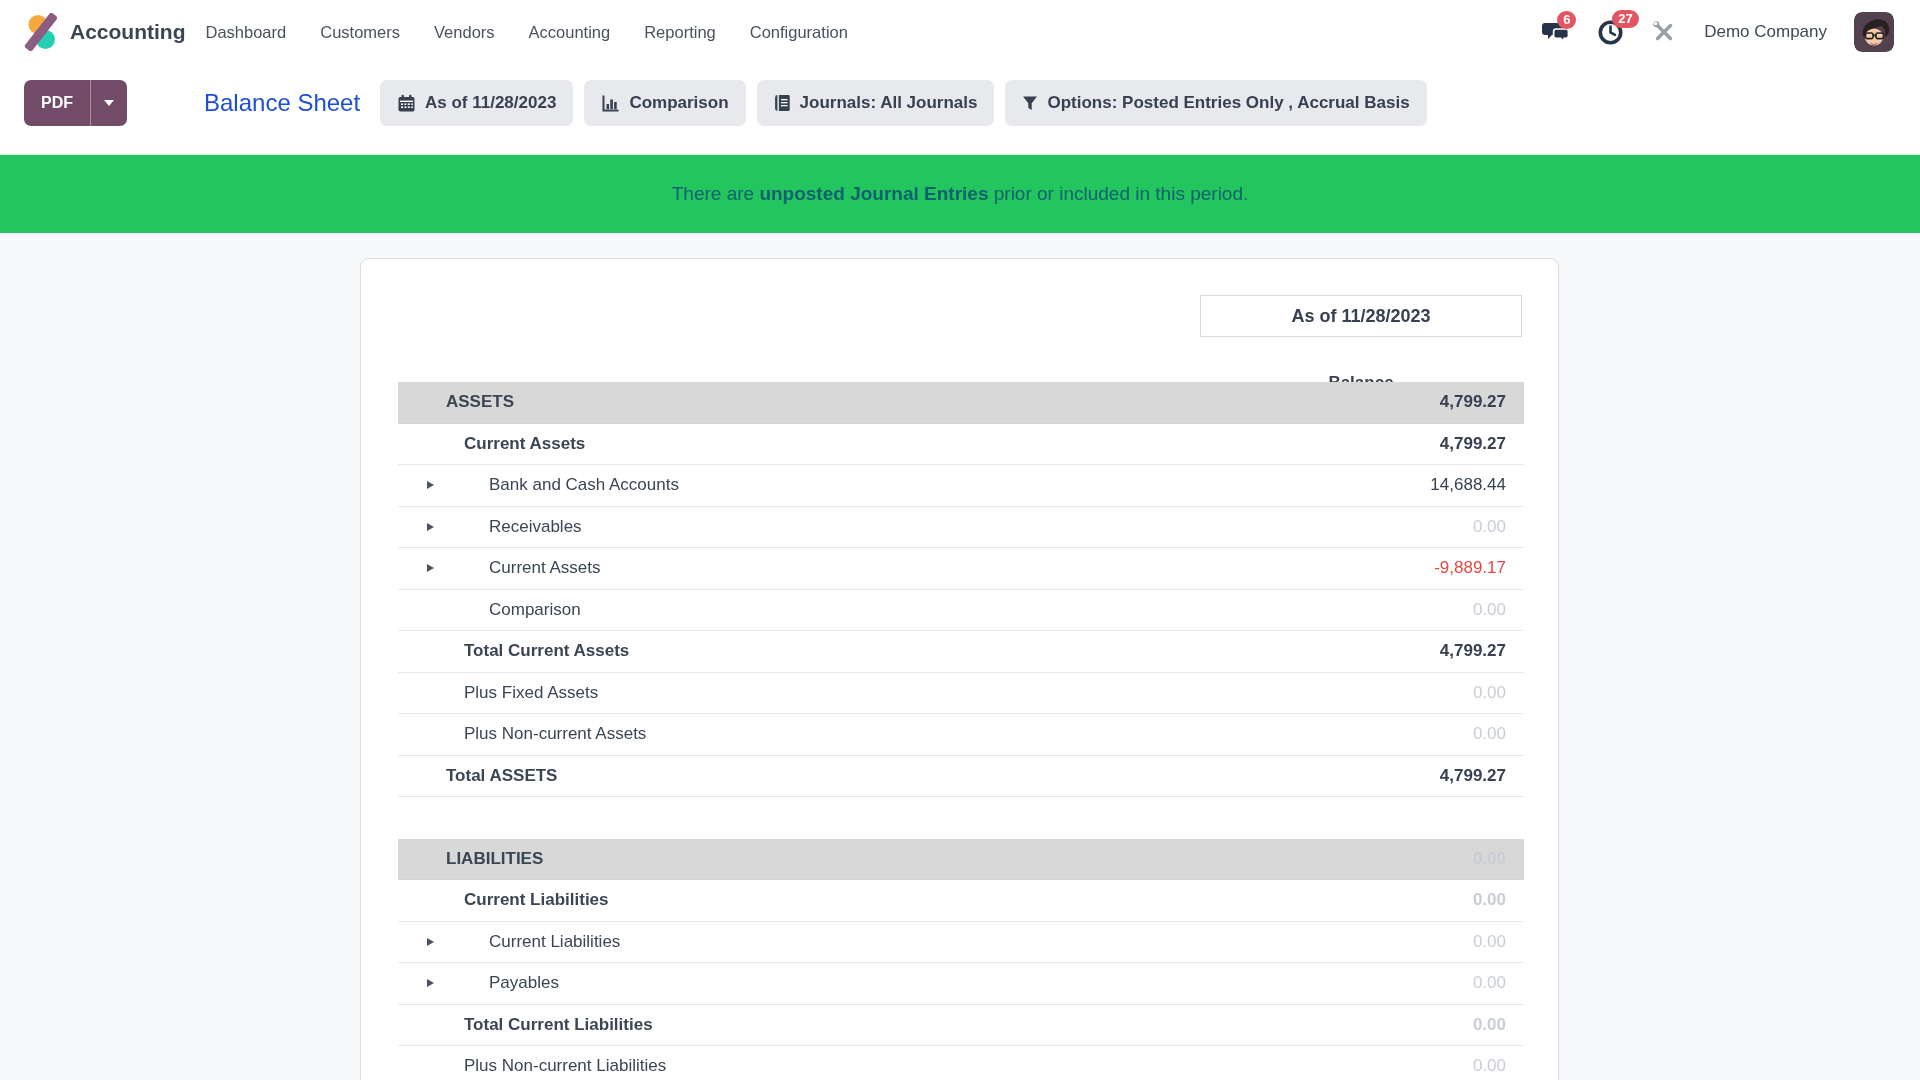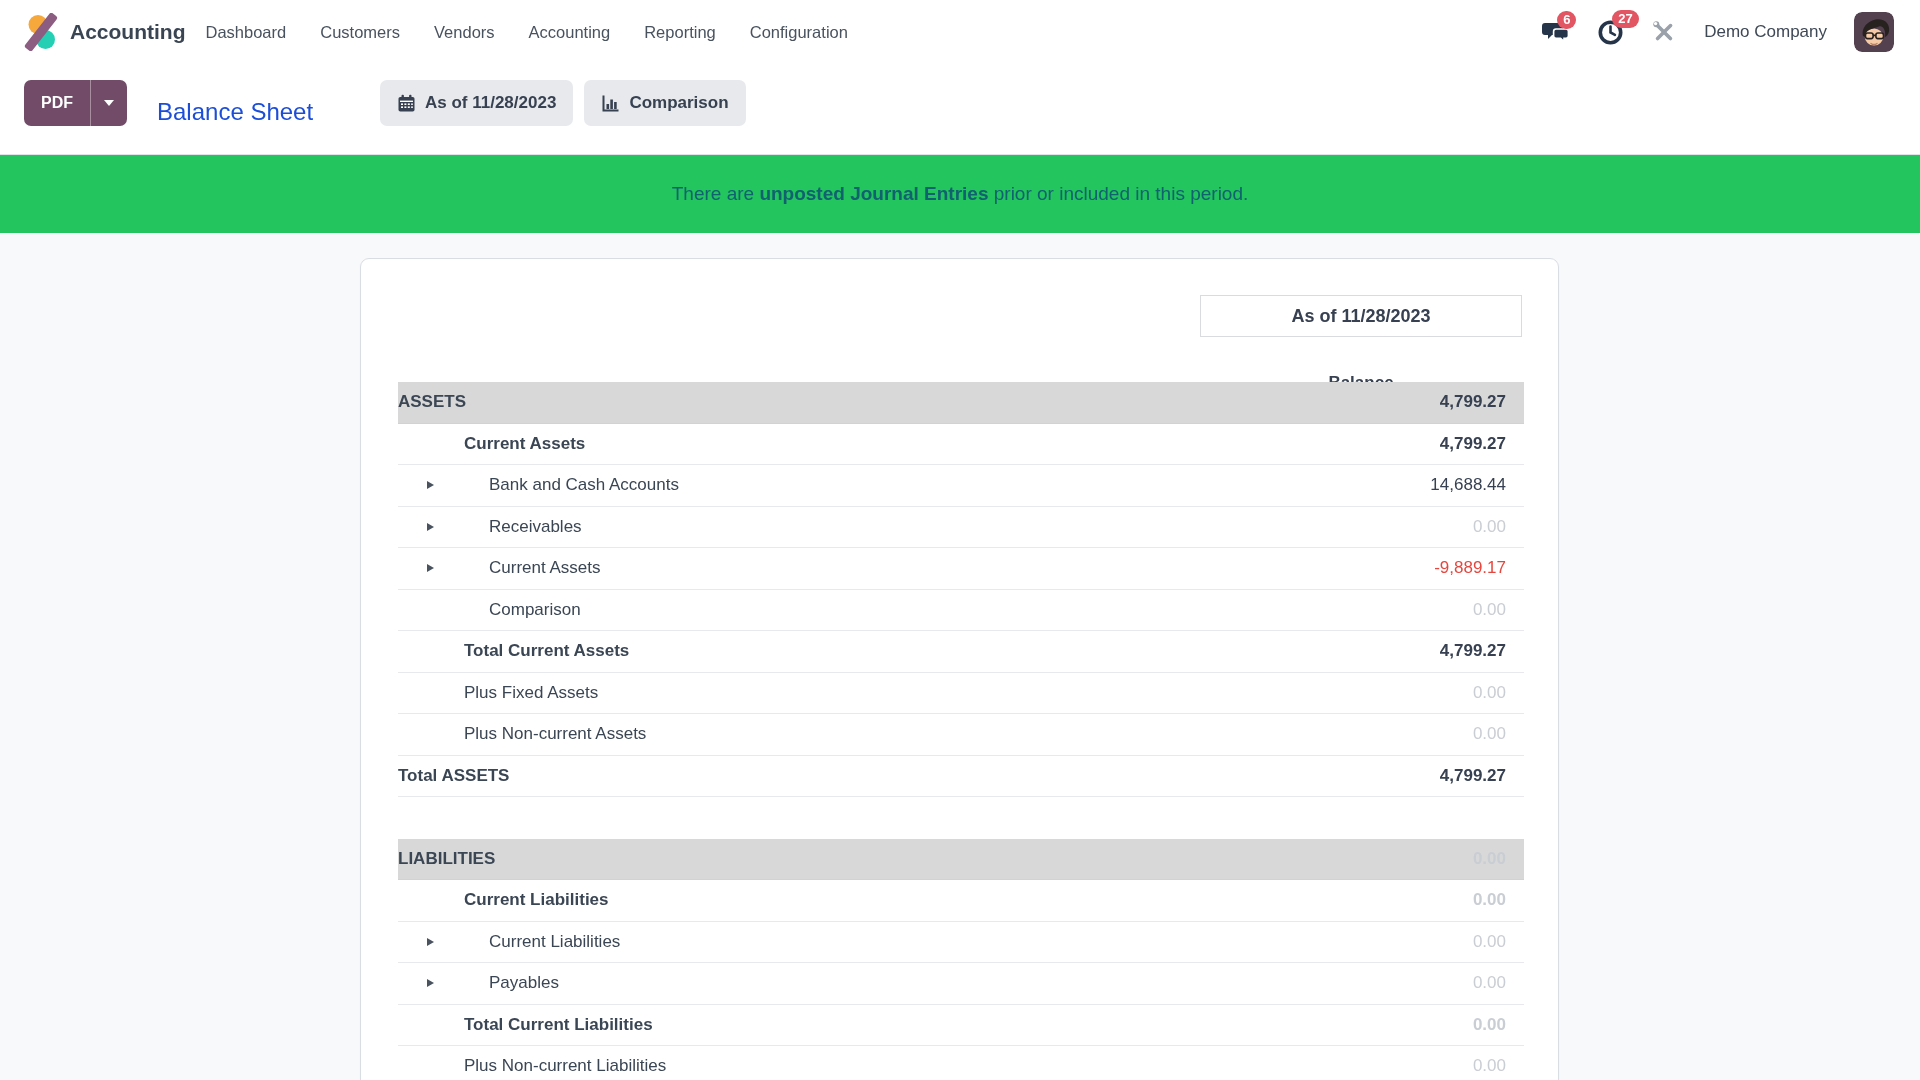--- a/index.html
+++ b/index.html
@@ -23,21 +23,21 @@
   .icon-wrap { position:relative; cursor:pointer; display:flex; align-items:center; }
   .badge {
     position:absolute; top:-9px; left:15px;
     background:#e25563; color:#fff; font-size:13px; font-weight:700;
     border-radius:11px; padding:2px 6px; min-width:10px; text-align:center; line-height:14px;
   }
   .company-name { font-size:17px; color:#3f4956; cursor:pointer; }
   .avatar { width:40px; height:40px; border-radius:8px; cursor:pointer; }
 
   
-  .toolbar { position:absolute; top:80px; left:24px; right:24px; height:46px; display:flex; align-items:flex-end; }
+  .toolbar { position:absolute; top:80px; left:24px; right:24px; height:46px; display:flex; align-items:center;gap:47px; }
   .pdf-btn { display:flex; height:46px; border-radius:7px; overflow:hidden; background:#714b67; color:#fff; cursor:pointer; flex:0 0 auto; }
   .pdf-main { padding:0 17px; font-weight:700; font-size:16px; display:flex; align-items:center; border-right:1px solid rgba(255,255,255,.38); }
   .pdf-caret { width:36px; display:flex; align-items:center; justify-content:center; }
   .caret-down { width:0; height:0; border-left:5px solid transparent; border-right:5px solid transparent; border-top:6px solid #ffffff; }
   .report-title { font-size:24px; font-weight:500; color:#1d4ed8; margin-left:30px; white-space:nowrap; }
 
   .filter-group { position:absolute; left:356px; top:0; height:46px; display:flex; gap:11px; align-items:center; }
   .filter-btn {
     background:#e7e9ed; border:none; border-radius:7px; height:46px;
     display:flex; align-items:center; gap:9px; padding:0 17px;
@@ -72,21 +72,21 @@
 
   .table { position:absolute; left:37px; top:123px; width:1126px; }
   .trow {
     height:41.5px; border-bottom:1px solid #e7e9ec;
     display:flex; align-items:center; position:relative;
     font-size:17px; color:#3b4654; background:#fff;
   }
   .trow.section { background:#d8d8d8; border-color:#cfd2d6; }
   .trow.bold { font-weight:700; }
   .trow.spacer { border-bottom:none; background:transparent; }
-  .trow.lvl1 { }
+  .trow.lvl1 { padding-left:48px; }
   .trow.lvl2 { padding-left:66px; }
   .trow.lvl3 { padding-left:91px; }
   .caret {
     position:absolute; left:29px; top:50%; transform:translateY(-50%);
     width:0; height:0;
     border-left:7px solid #49525e; border-top:4.5px solid transparent; border-bottom:4.5px solid transparent;
     cursor:pointer;
   }
   .tvalue { margin-left:auto; padding-right:18px; }
   .v-dark { color:#374151; }
@@ -190,21 +190,39 @@
       <button class="filter-btn">
         <svg width="19" height="19" viewBox="0 0 19 19">
           <path d="M2.5 1.5 v15 h15" fill="none" stroke="#374151" stroke-width="2"></path>
           <rect x="5.5" y="10" width="2.6" height="5" fill="#374151"></rect>
           <rect x="9.3" y="5.5" width="2.6" height="9.5" fill="#374151"></rect>
           <rect x="13.1" y="8" width="2.6" height="7" fill="#374151"></rect>
         </svg>
         <span>Comparison</span>
       </button>
 
-
+      <button class="filter-btn">
+        <svg width="17" height="19" viewBox="0 0 17 19">
+          <path d="M3.5 1 h11 a1.2 1.2 0 0 1 1.2 1.2 v13.6 a1.2 1.2 0 0 1 -1.2 1.2 h-11 a2.4 2.4 0 0 1 -2.4 -2.4 v-11.2 a2.4 2.4 0 0 1 2.4 -2.4 z" fill="#374151"></path>
+          <rect x="3.4" y="1" width="1.5" height="16" fill="#ffffff" opacity="0.9"></rect>
+          <g fill="#ffffff">
+              <rect x="7" y="5" width="6.5" height="1.3"></rect>
+              <rect x="7" y="8" width="6.5" height="1.3"></rect>
+              <rect x="7" y="11" width="6.5" height="1.3"></rect>
+            </g>
+        </svg>
+        <span>Journals: All Journals</span>
+      </button>
+
+      <button class="filter-btn">
+        <svg width="16" height="17" viewBox="0 0 16 17">
+          <path d="M1 1.5 h14 l-5.3 6.8 v6.7 l-3.4 -2 v-4.7 z" fill="#374151"></path>
+        </svg>
+        <span>Options: Posted Entries Only , Accrual Basis</span>
+      </button>
     </div>
   </div>
 </div>
 
 <div class="alert">
   <span>
     <span>There are </span><strong>unposted Journal Entries</strong><span> prior or included in this period.</span>
   </span>
 </div>
 

